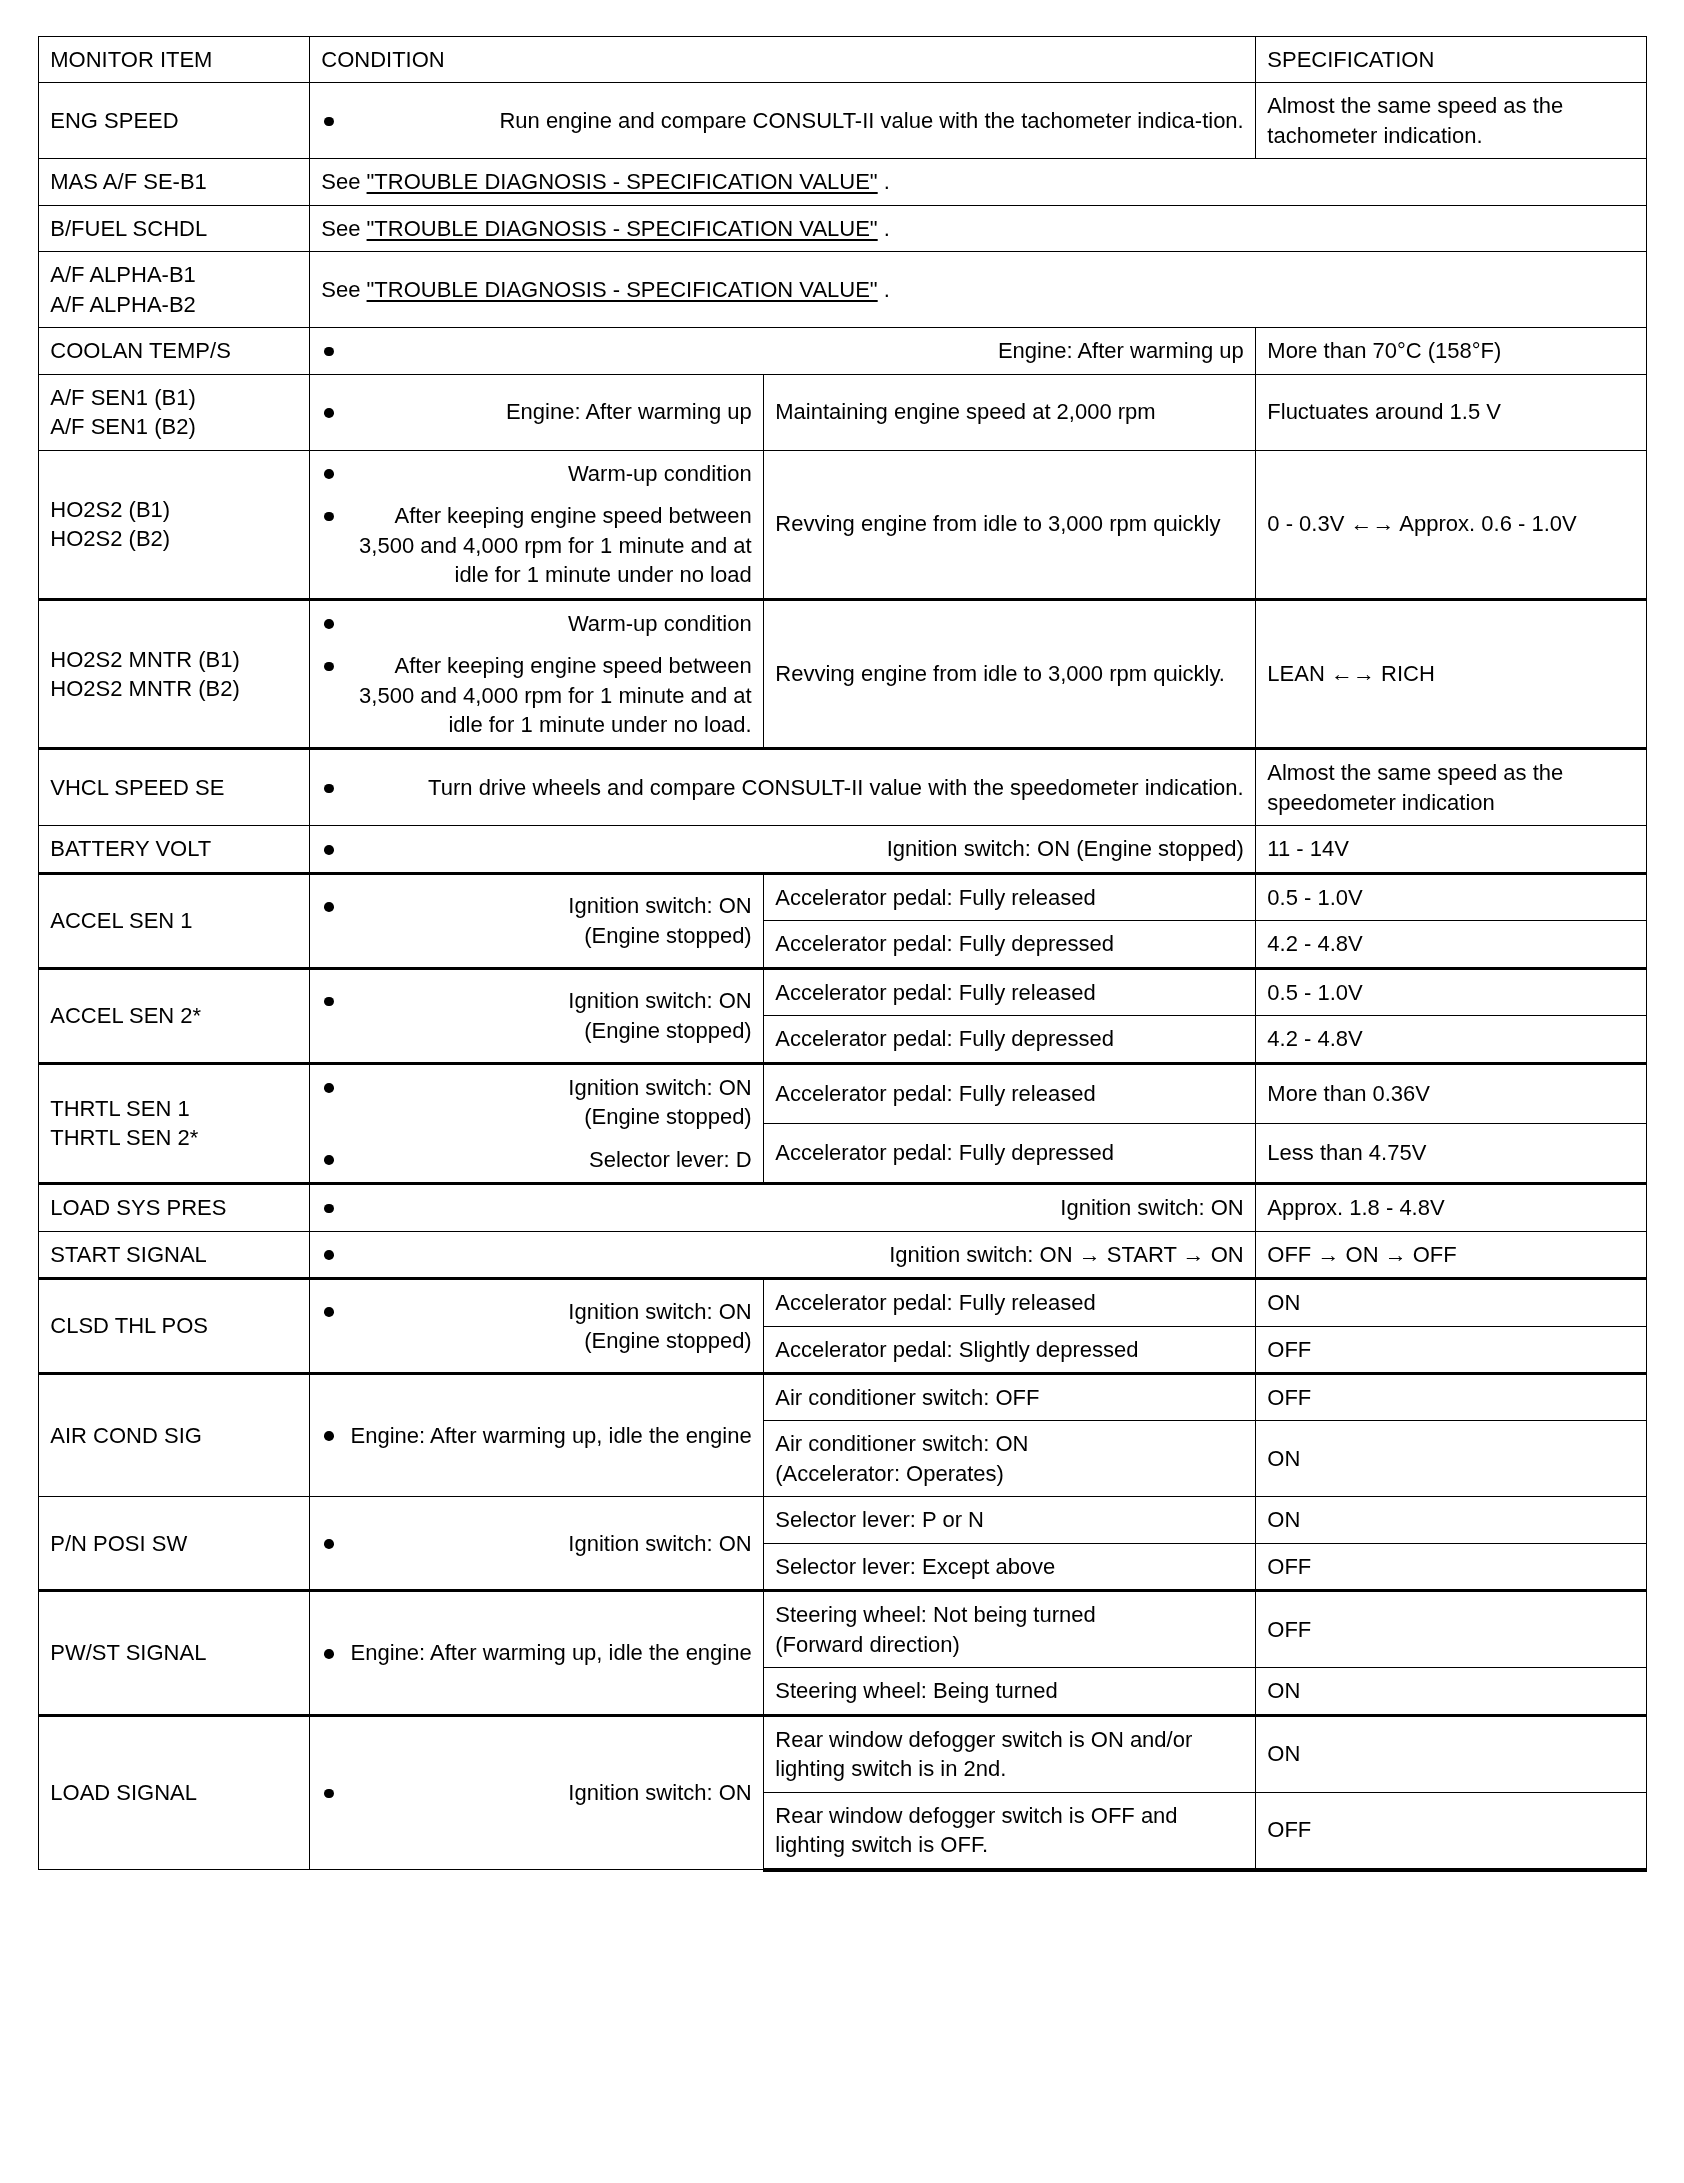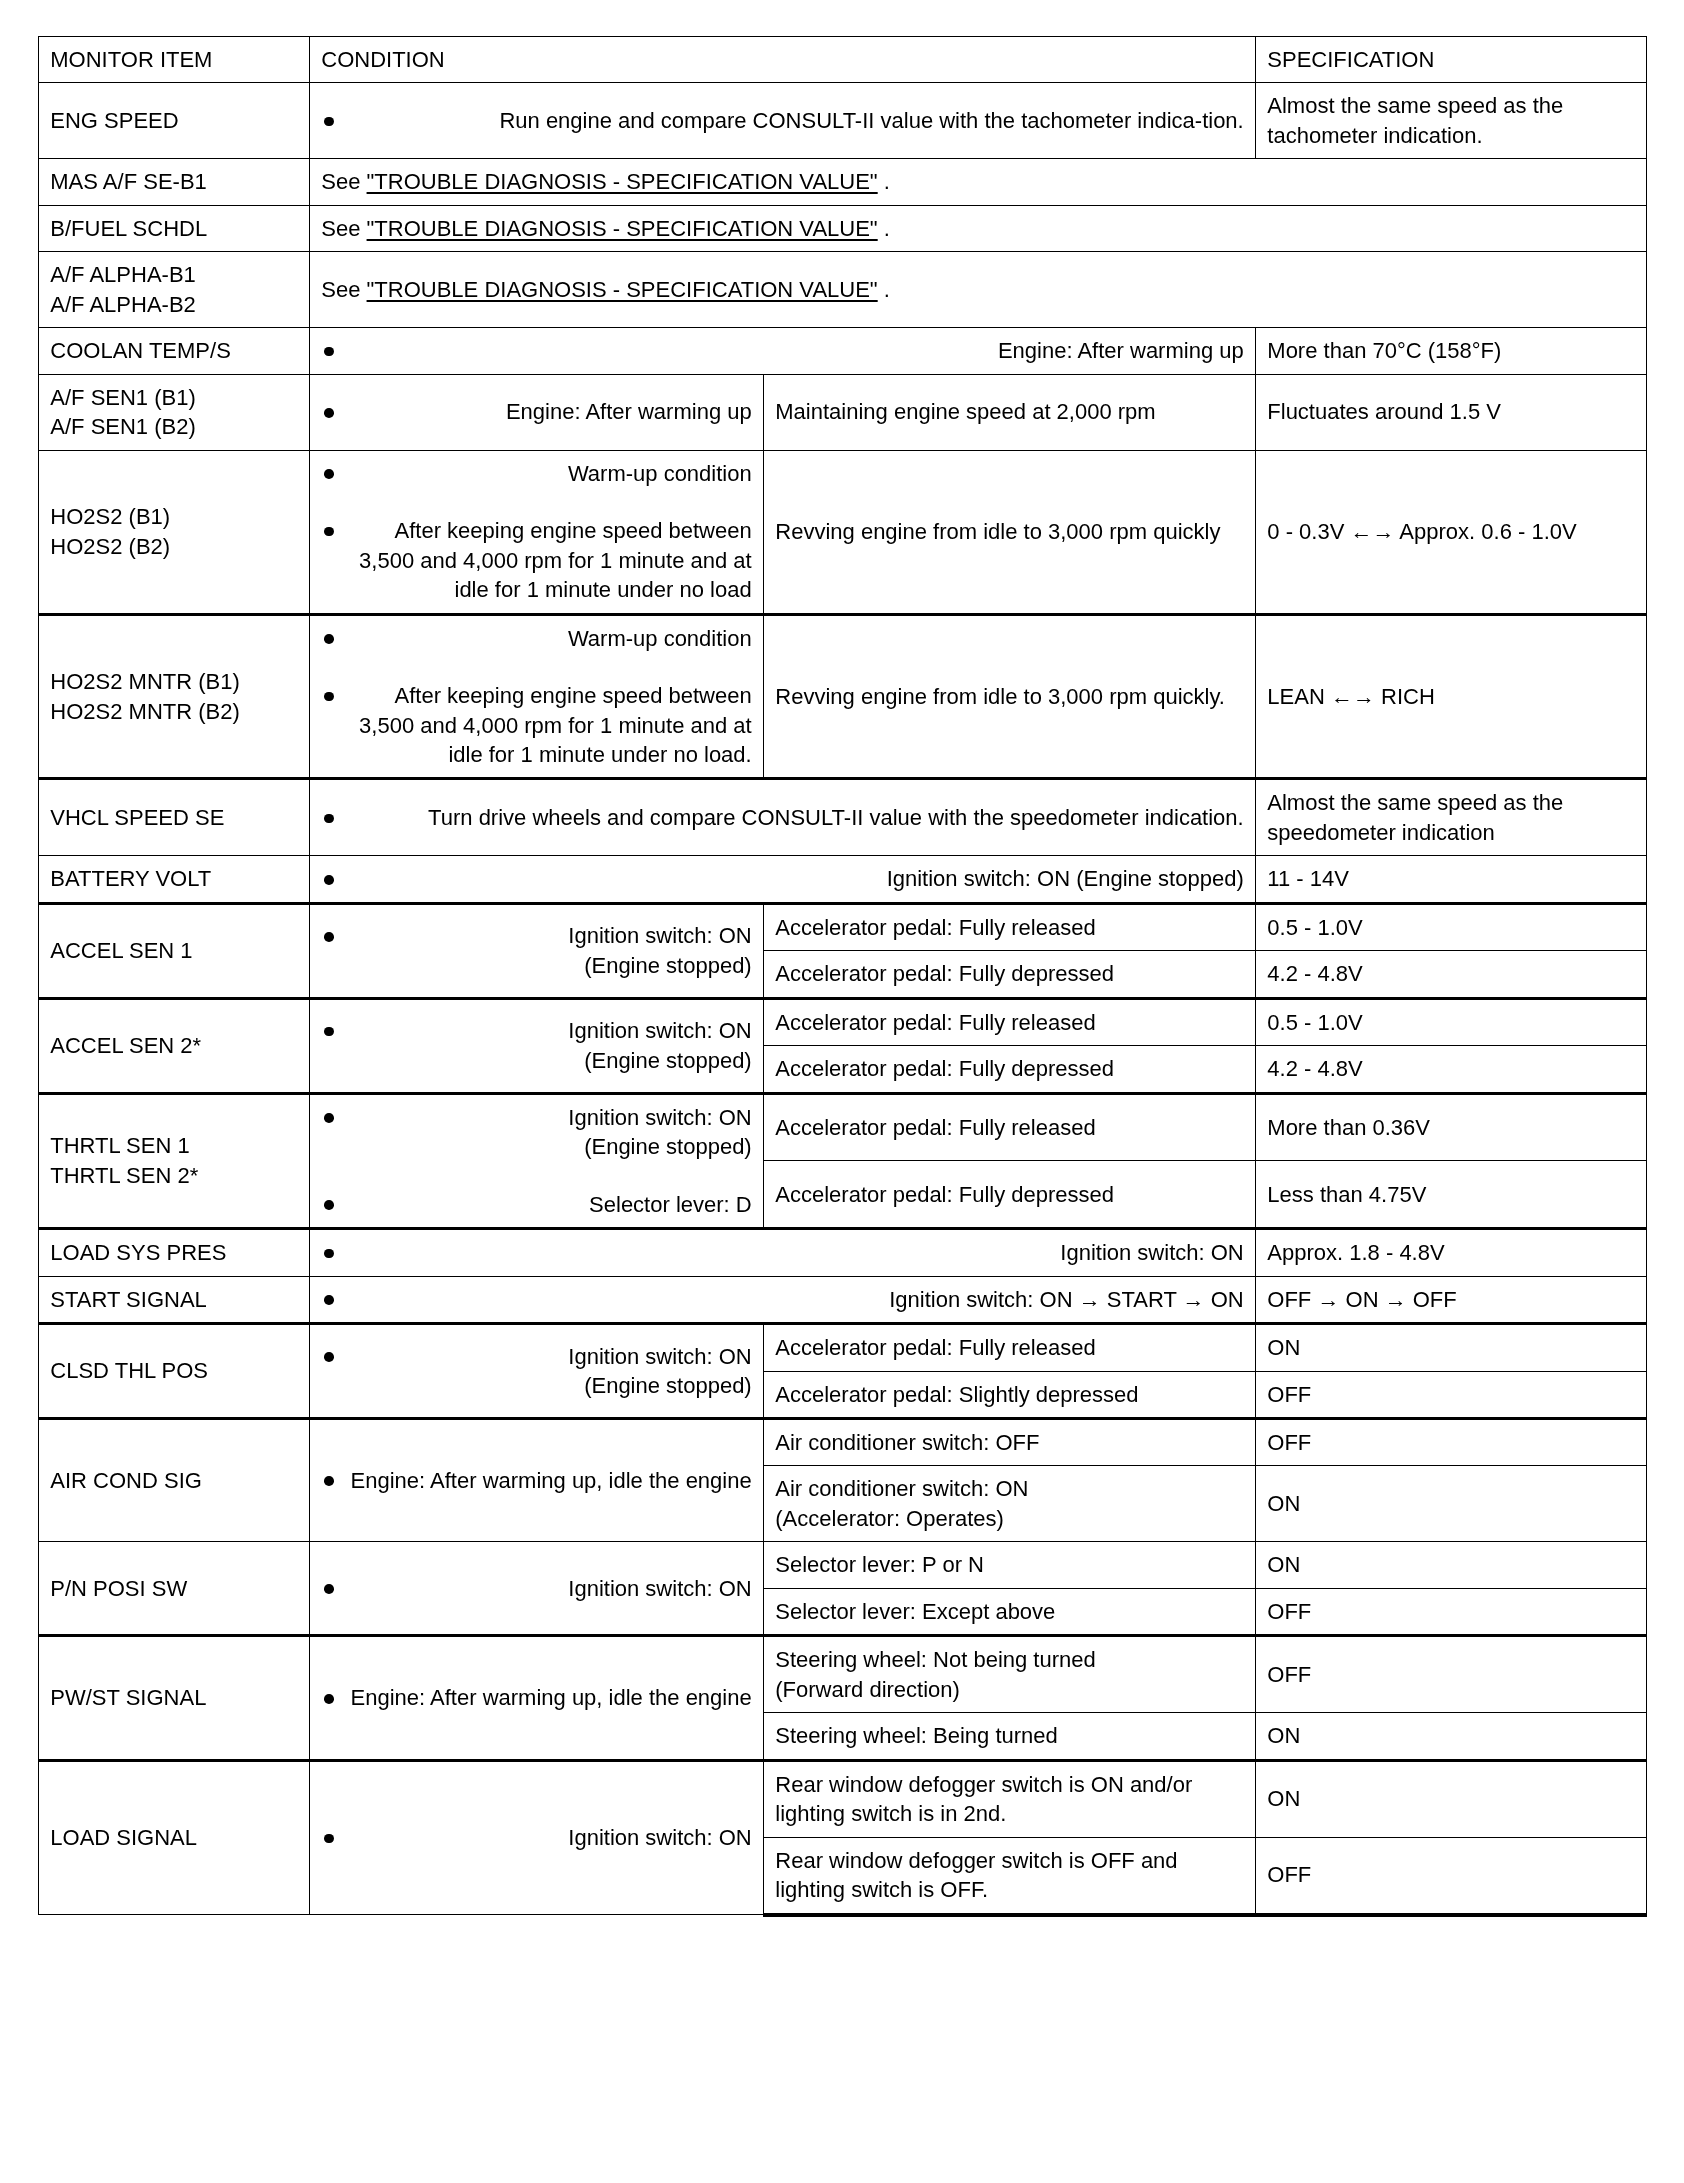--- a/index.html
+++ b/index.html
@@ -58,21 +58,21 @@
     list-style: none;
     margin: 0;
     padding: 0;
     text-align: right;
   }
   ul.bullets > li {
     position: relative;
     padding-left: 24px;
     margin: 0 0 0 0;
   }
-  ul.bullets > li + li { margin-top: 28px; }
+  ul.bullets > li + li { margin-top: 13px; }
   ul.bullets > li::before {
     content: "";
     position: absolute;
     left: 3.2px;
     top: 10.5px;
     width: 9.7px;
     height: 9.7px;
     background: #000;
     border-radius: 50%;
   }

